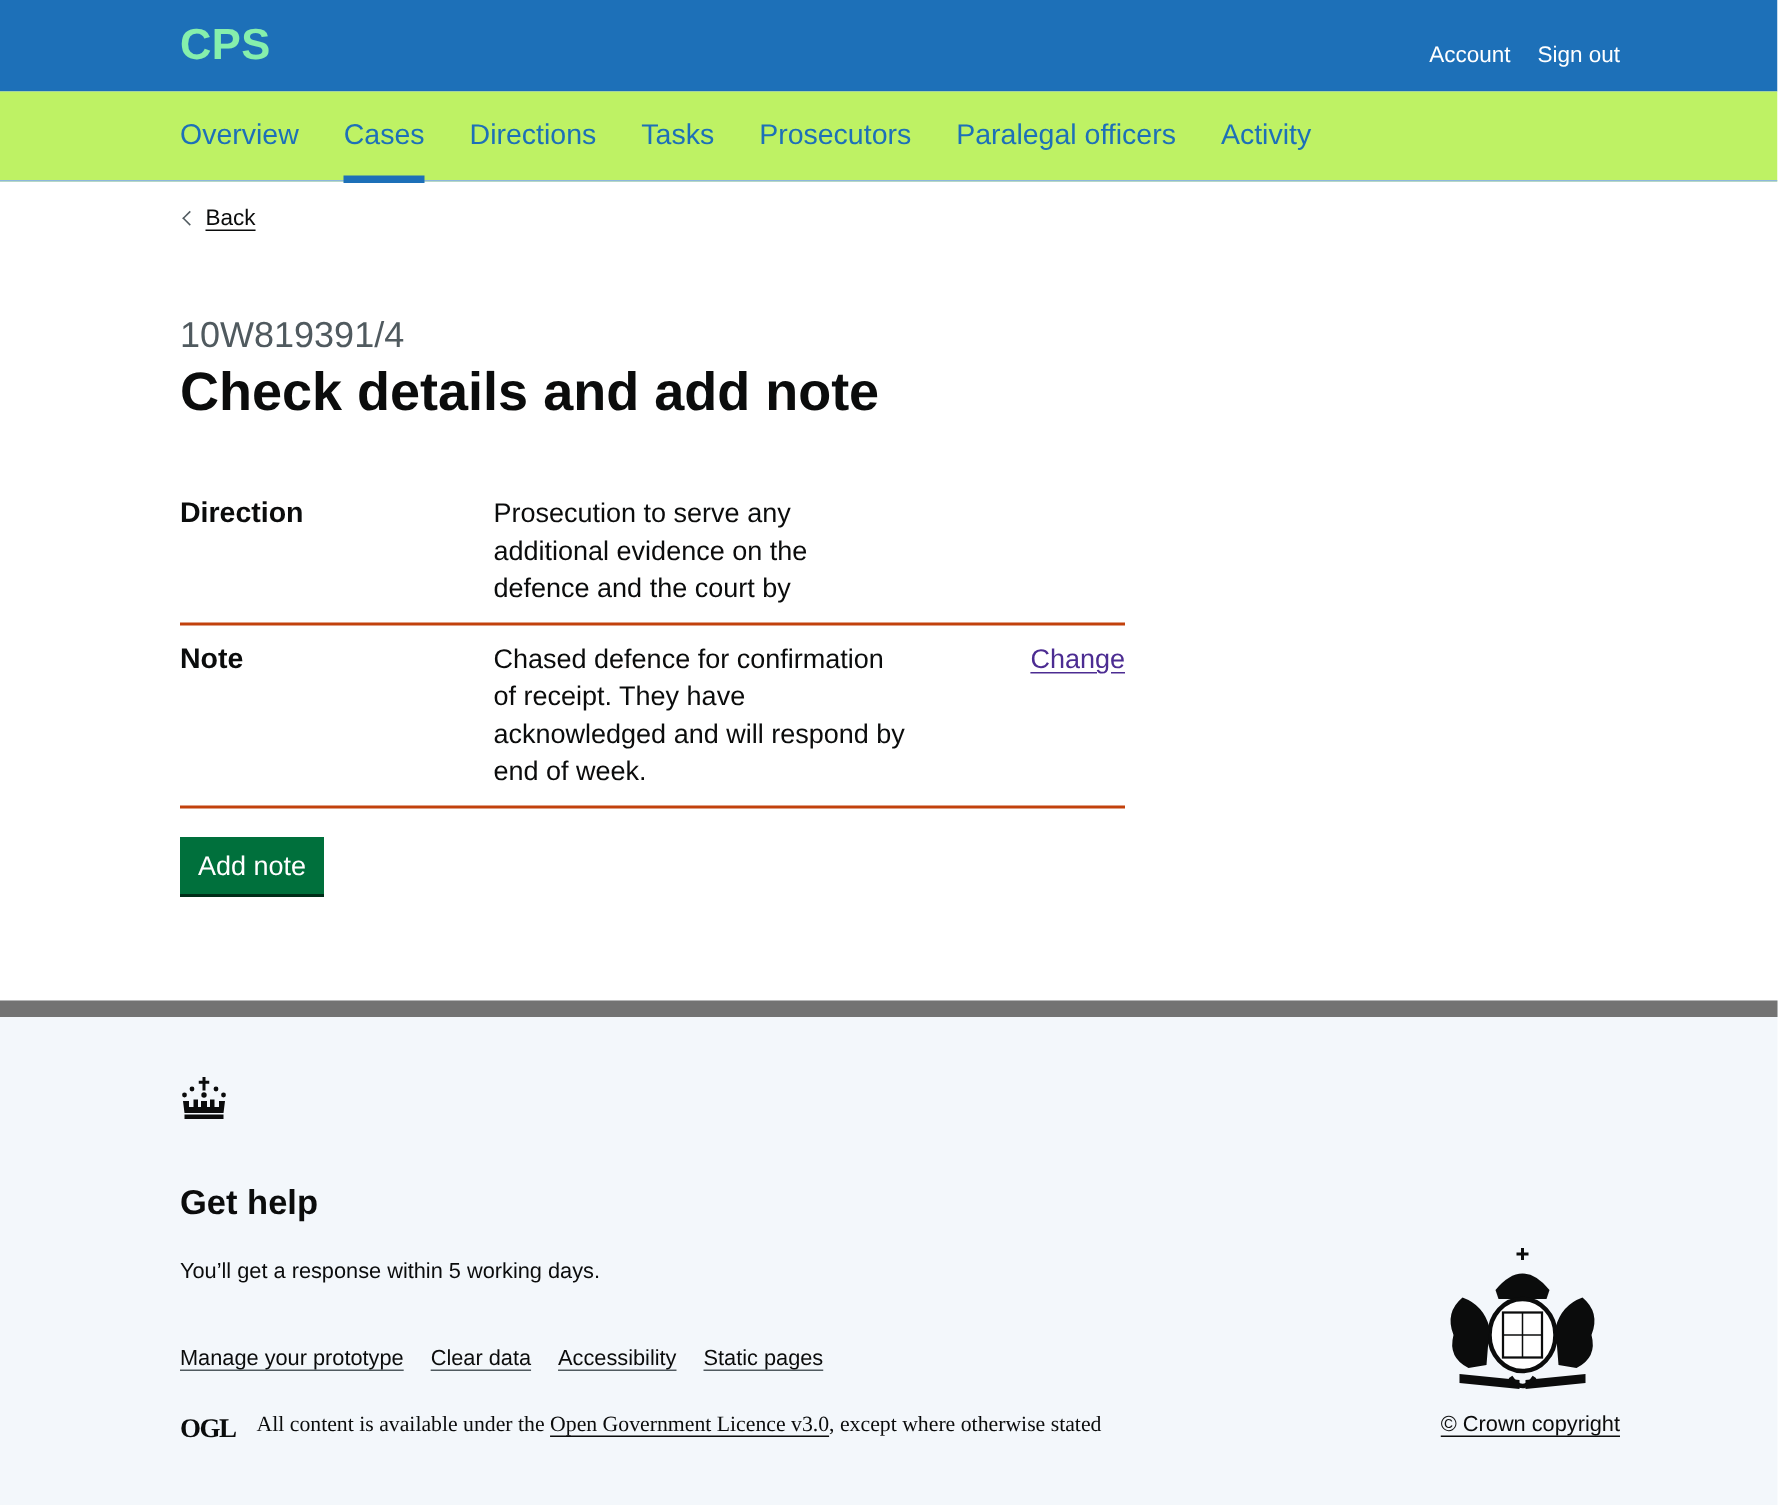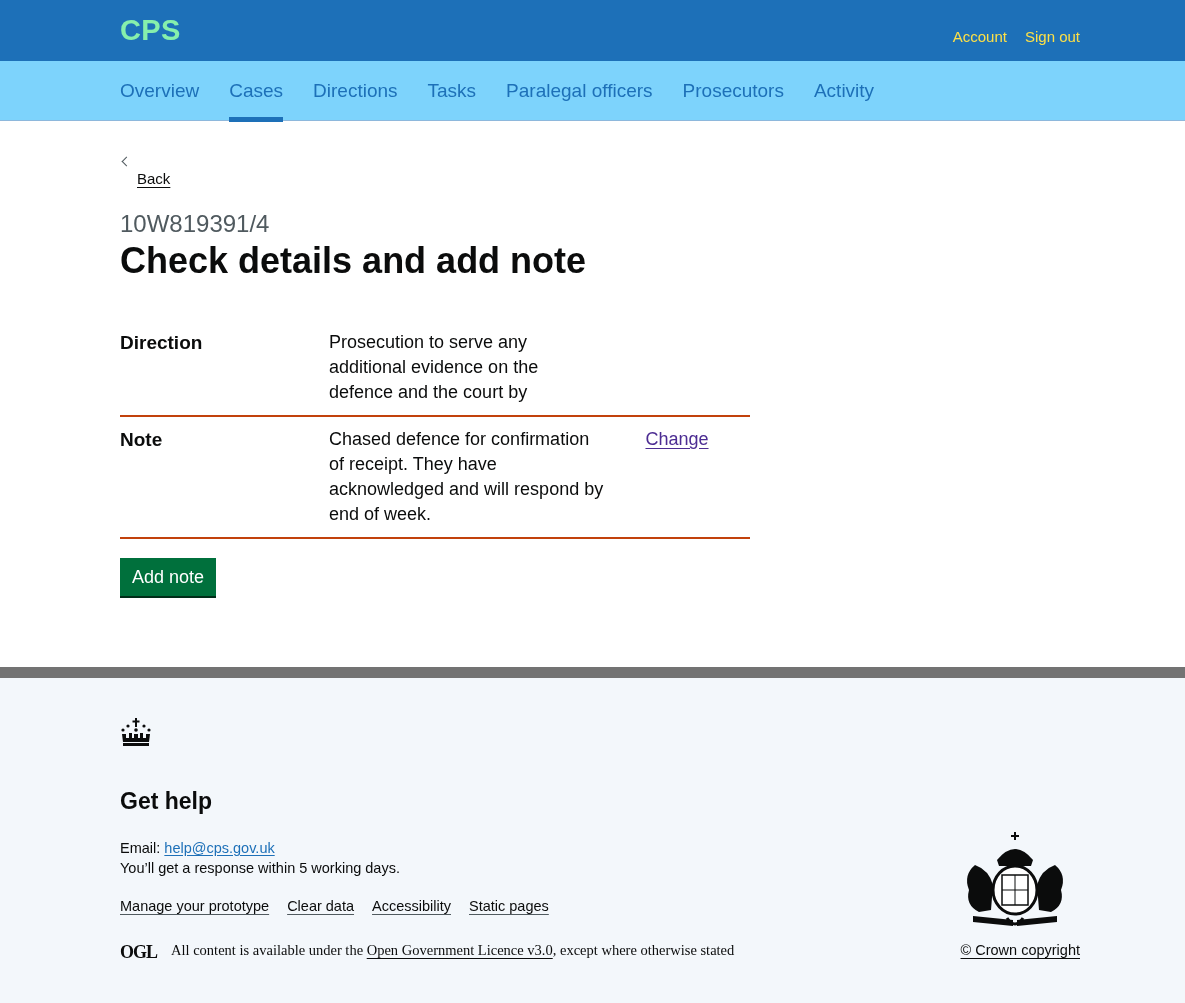--- a/index.html
+++ b/index.html
@@ -1,37 +1,37 @@
 <!DOCTYPE html>
 <html><head>
 <meta charset="utf-8">
 <style>
   * { box-sizing: border-box; margin: 0; padding: 0; }
   html, body { width: 1185px; height: 1003px; background: #ffffff; font-family: "Liberation Sans", sans-serif; color: #0b0c0c; overflow: hidden; }
   .header { background: #1d70b8; height: 61px; position: relative; }
   .header .brand { position: absolute; left: 120px; top: 14px; color: #86efac; font-weight: bold; font-size: 29px; letter-spacing: 0.3px; text-decoration: none; }
   .header .account-links { position: absolute; right: 105px; top: 28px; display: flex; gap: 18px; }
-  .header .account-links a { color: #fde047; font-size: 15px; text-decoration: none; }
-  .primary-nav { background: #7dd3fc; height: 60px; border-bottom: 1px solid #8eb8dc; position: relative; }
+  .header .account-links a { color: #ffffff; font-size: 15px; text-decoration: none; }
+  .primary-nav { background: #bef264; height: 60px; border-bottom: 1px solid #8eb8dc; position: relative; }
   .primary-nav ul { list-style: none; display: flex; position: absolute; left: 120px; top: 0; height: 60px; }
   .primary-nav li { margin-right: 30px; height: 60px; position: relative; }
   .primary-nav a { display: block; color: #1d70b8; font-size: 19px; text-decoration: none; line-height: 59px; }
   .primary-nav li.active a { color: #1d70b8; }
   .primary-nav li.active::after { content: ""; position: absolute; left: 0; right: 0; bottom: -1px; height: 5px; background: #1d70b8; }
   .back-link { position: absolute; left: 120px; top: 137px; display: flex; align-items: center; color: #0b0c0c; font-size: 15px; text-decoration: none; }
   .back-link .chev { width: 7px; height: 7px; border-left: 1px solid #505a5f; border-bottom: 1px solid #505a5f; transform: rotate(45deg); margin-right: 7px; margin-top: -1px; margin-left: 3px; }
-  .back-link span.label { text-decoration: underline; text-underline-offset: 3px; margin-top: 33px; }
+  .back-link span.label { text-decoration: underline; text-underline-offset: 3px; }
   .caption { position: absolute; left: 120px; top: 210px; color: #505a5f; font-size: 24px; }
   .title { position: absolute; left: 120px; top: 240px; font-size: 36px; font-weight: bold; }
   .summary { position: absolute; left: 120px; top: 320px; width: 630px; }
   .summary .row { display: flex; border-bottom: 2px solid #c2410c; padding: 10px 0 10px 0; }
   .summary .row:last-child { padding-top: 10px; }
   .summary .key { width: 209px; font-weight: bold; font-size: 19px; line-height: 25px; }
   .summary .value { width: 275px; font-size: 18px; line-height: 25px; }
-  .summary .action { flex: 1; text-align: center; font-size: 18px; line-height: 25px; }
+  .summary .action { flex: 1; text-align: right; font-size: 18px; line-height: 25px; }
   .summary .action a { color: #4c2c92; text-decoration: underline; text-underline-offset: 3px; }
   .btn { position: absolute; left: 120px; top: 558px; background: #00703c; color: #fff; font-size: 18px; padding: 0 12px; height: 38px; line-height: 38px; border: none; box-shadow: 0 2px 0 #002d18; cursor: pointer; font-family: "Liberation Sans", sans-serif; }
   .footer { position: absolute; left: 0; top: 667px; width: 1185px; height: 348px; background: #f3f7fb; border-top: 11px solid #737373; }
   .footer .crown { position: absolute; left: 120px; top: 40px; }
   .footer h2 { position: absolute; left: 120px; top: 110px; font-size: 23px; font-weight: bold; }
   .footer .help { position: absolute; left: 120px; top: 160px; font-size: 14.5px; line-height: 20px; }
   .footer .help a { color: #1d70b8; text-decoration: underline; text-underline-offset: 2px; }
   .footer .meta-links { position: absolute; left: 120px; top: 220px; display: flex; gap: 18px; font-size: 14.5px; }
   .footer .meta-links a { color: #0b0c0c; text-decoration: underline; text-underline-offset: 3px; text-decoration-color: #505a5f; }
   .footer .licence { position: absolute; left: 120px; top: 264px; display: flex; align-items: flex-start; font-size: 14.5px; font-family: Liberation Serif, serif; }
@@ -60,24 +60,24 @@
     <li class="active">
         <a href="#">Cases</a>
       </li>
     <li>
         <a href="#">Directions</a>
       </li>
     <li>
         <a href="#">Tasks</a>
       </li>
     <li>
-        <a href="#">Paralegal officers</a>
+        <a href="#">Prosecutors</a>
       </li>
     <li>
-        <a href="#">Prosecutors</a>
+        <a href="#">Paralegal officers</a>
       </li>
     <li>
         <a href="#">Activity</a>
       </li>
   </ul>
 </nav>
 
 <a class="back-link" href="#">
   <span class="chev"></span>
   <span class="label">Back</span>
@@ -112,21 +112,20 @@
       <circle cx="24" cy="8" r="1.6" fill="#0b0c0c"></circle>
       <circle cx="3" cy="12" r="1.6" fill="#0b0c0c"></circle>
       <circle cx="29" cy="12" r="1.6" fill="#0b0c0c"></circle>
       <circle cx="16" cy="12" r="1.8" fill="#0b0c0c"></circle>
       <path d="M2 16 L6 16 L6 20 L9 20 L9 15 L12 15 L12 20 L14 20 L14 16 L18 16 L18 20 L20 20 L20 15 L23 15 L23 20 L26 20 L26 16 L30 16 L29 24 L3 24 Z" fill="#0b0c0c"></path>
       <rect x="3" y="25" width="26" height="3" fill="#0b0c0c"></rect>
     </svg>
   </span>
   <h2>Get help</h2>
   <div class="help">
-    <div><span>Email:</span> <a href="#">help@cps.gov.uk</a></div>
     <div>You’ll get a response within 5 working days.</div>
   </div>
   <div class="meta-links">
     <a href="#">Manage your prototype</a>
     <a href="#">Clear data</a>
     <a href="#">Accessibility</a>
     <a href="#">Static pages</a>
   </div>
   <div class="licence">
     <span class="ogl">OGL</span>

